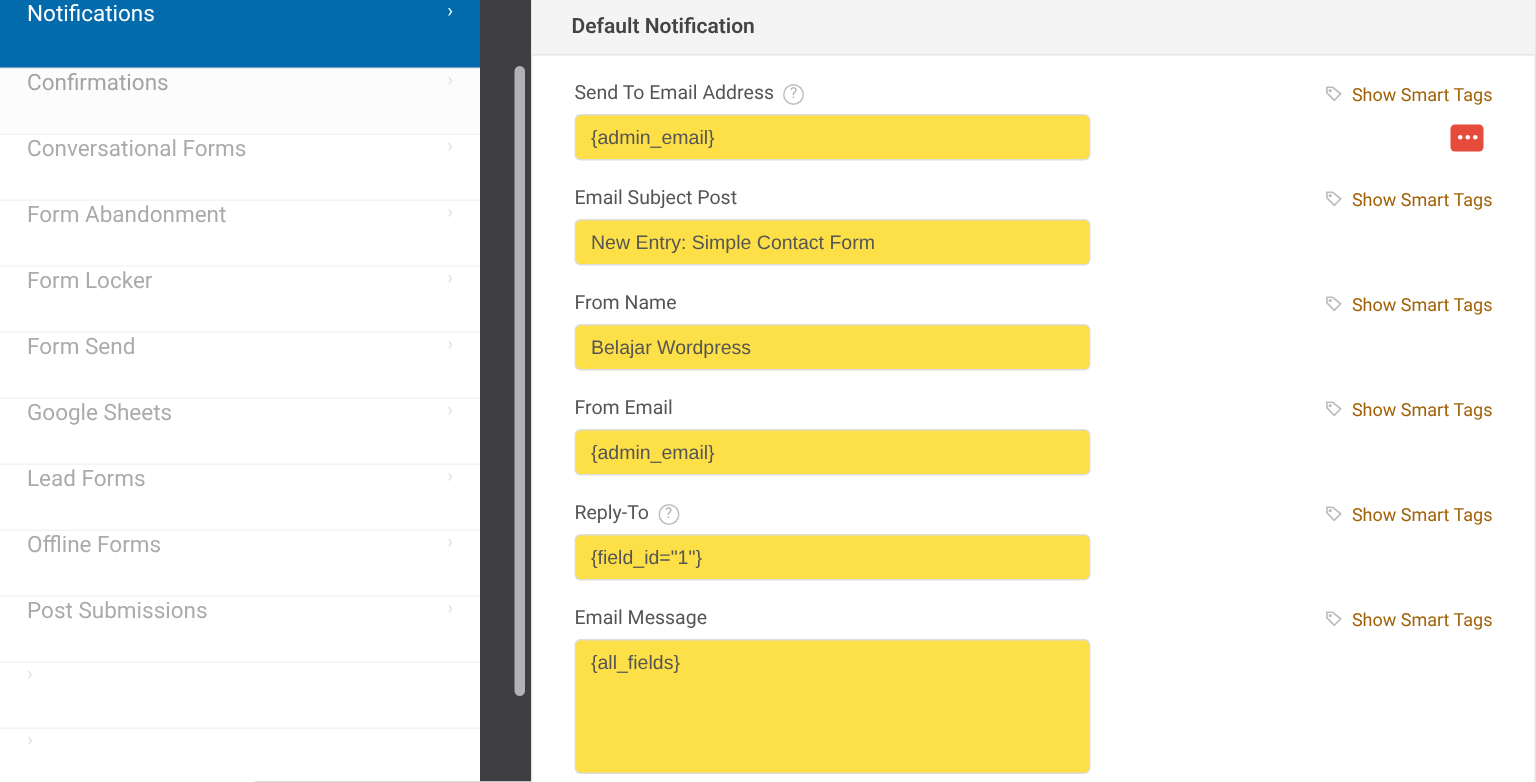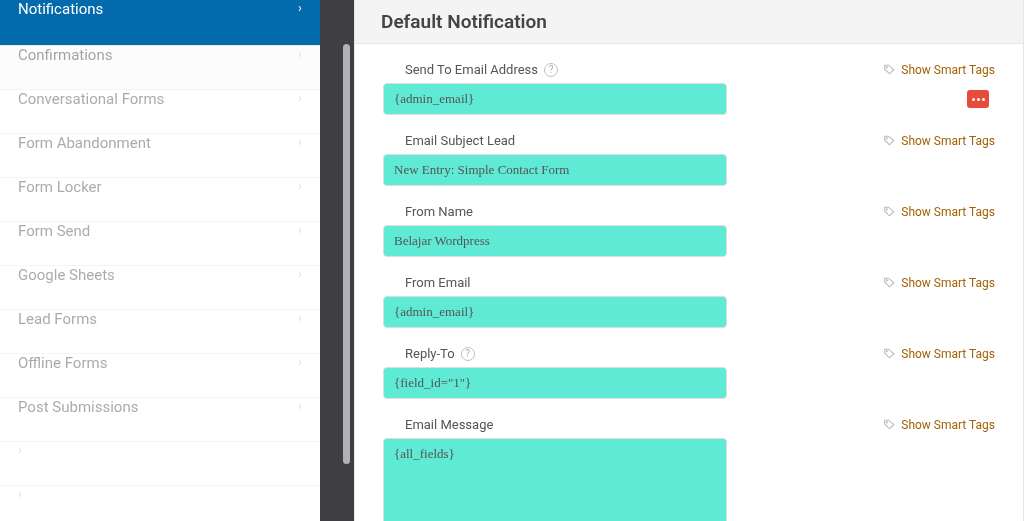--- a/index.html
+++ b/index.html
@@ -91,34 +91,33 @@
     border: 1px solid #e6e6e6;
     border-top: none;
     min-height: 100%;
   }
   .panel-header {
     background: #f4f4f4;
     border-bottom: 1px solid #e6e6e6;
     padding: 10px 26px;
     font-weight: 600;
     color: #444;
-    font-size: 19px;
+    font-size: 14px;
   }
   .panel-body {
     padding: 18px 28px 10px 28px;
   }
   .field-row {
     margin-bottom: 18px;
   }
   .field-top {
     display: flex;
     justify-content: space-between;
     align-items: center;
     margin-bottom: 6px;
-    margin-left: 22px;
   }
   .field-label {
     color: #555;
     font-size: 13px;
     display: flex;
     align-items: center;
     gap: 6px;
   }
   .help-icon {
     display: inline-block;
@@ -150,22 +149,22 @@
     display: flex;
     align-items: center;
   }
   .text-input, .textarea {
     width: 344px;
     border: 1px solid #ddd;
     border-radius: 4px;
     padding: 7px 10px;
     font-size: 13px;
     color: #555;
-    font-family: Liberation Serif, serif;
-    background: #5eead4;
+    font-family: Liberation Sans, sans-serif;
+    background: #fde047;
   }
   .textarea {
     height: 90px;
     resize: none;
   }
   .toggle-pill {
     position: absolute;
     right: 6px;
     top: 50%;
     transform: translateY(-50%);
@@ -271,21 +270,21 @@
               <span class="dot"></span>
                 <span class="dot"></span>
                 <span class="dot"></span>
             </div>
           </div>
         </div>
 
         <div class="field-row">
           <div class="field-top">
             <div class="field-label">
-              <span>Email Subject Lead</span>
+              <span>Email Subject Post</span>
             </div>
             <div class="smart-tags-link">
               <span class="tag-icon">
                 <svg viewBox="0 0 24 24" fill="none" stroke="#bbb" stroke-width="2">
                     <path d="M20 12l-8 8-9-9V4h7l10 8z"></path>
                     <circle cx="7" cy="8" r="1" fill="#bbb"></circle>
                   </svg>
               </span>
               <span>Show Smart Tags</span>
             </div>

